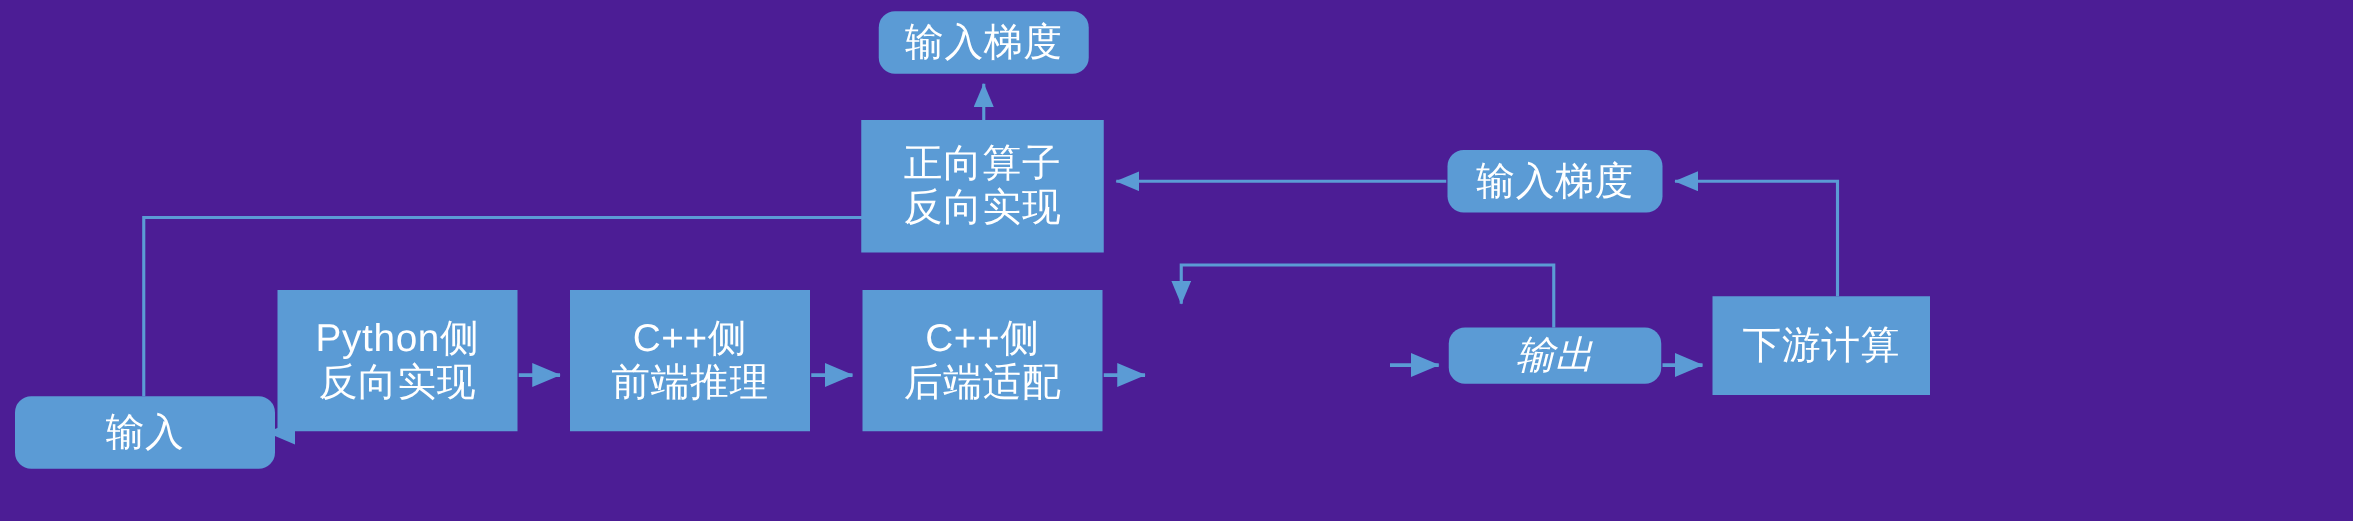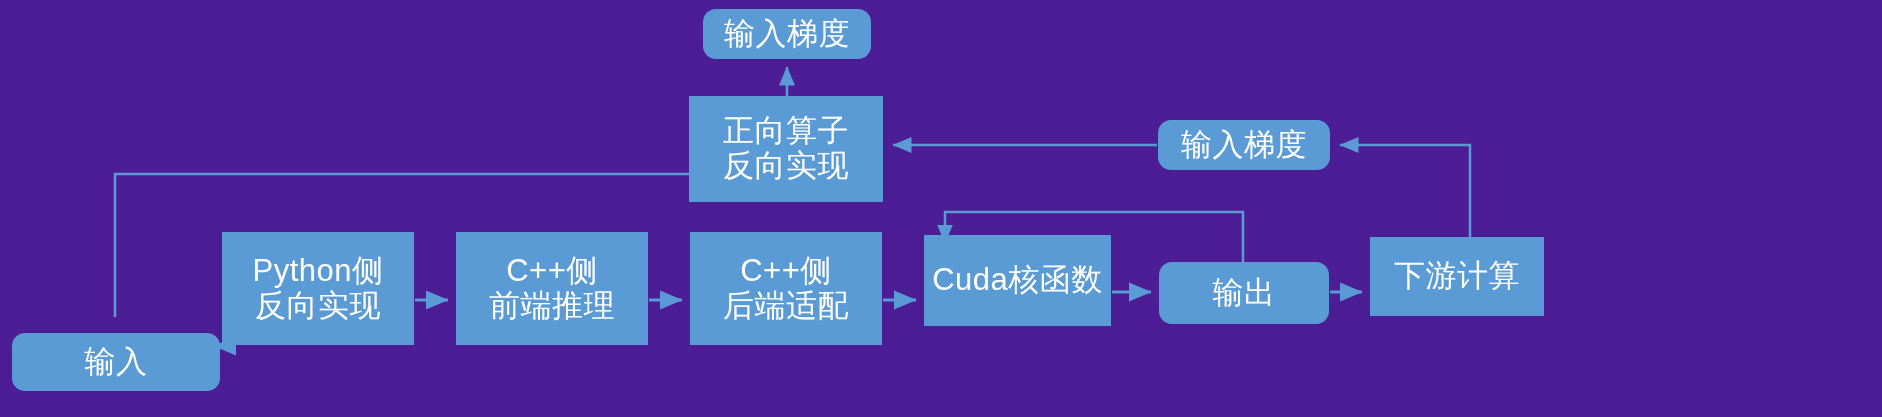--- a/index.html
+++ b/index.html
@@ -34,26 +34,26 @@
     justify-content: center;
     text-align: center;
     color: #ffffff;
     background: #5B9BD5;
     line-height: 1.12;
     white-space: pre-line;
     letter-spacing: 0.5px;
   }
   .node.rounded { border-radius: 13px; }
   .node.sq { border-radius: 0; }
-  .n-input        { left: 12px;   top: 333px; width: 208px; height: 58px;  font-size: 31px; }
+  .n-input        { left: 12px;   top: 317px; width: 208px; height: 58px;  font-size: 31px; }
   .n-py           { left: 222px;  top: 232px; width: 192px; height: 113px; font-size: 31px; }
   .n-cppfront     { left: 456px;  top: 232px; width: 192px; height: 113px; font-size: 31px; }
   .n-cppback      { left: 690px;  top: 232px; width: 192px; height: 113px; font-size: 31px; }
   .n-cuda         { left: 924px;  top: 235px; width: 187px; height: 91px;  font-size: 31px; }
-  .n-output       { left: 1159px; top: 262px; width: 170px; height: 62px;  font-size: 31px; }
+  .n-output       { left: 1159px; top: 262px; width: 170px; height: 45px;  font-size: 31px; font-style: italic; }
   .n-downstream   { left: 1370px; top: 237px; width: 174px; height: 79px; font-size: 31px; }
   .n-backward     { left: 689px;  top: 96px;  width: 194px; height: 106px; font-size: 31px; }
   .n-ingrad       { left: 703px;  top: 9px;   width: 168px; height: 50px;  font-size: 31px; }
   .n-outgrad      { left: 1158px; top: 120px; width: 172px; height: 50px;  font-size: 31px; }
   .edge-line {
     stroke: #5B9BD5;
     stroke-width: 3;
     fill: none;
   }
   .edge-thin { stroke-width: 2.5; }
@@ -105,19 +105,18 @@
 
   <div class="node sq n-py">Python侧
 反向实现</div>
 
   <div class="node sq n-cppfront">C++侧
 前端推理</div>
 
   <div class="node sq n-cppback">C++侧
 后端适配</div>
 
-  <div class="node sq n-cuda">Cuda核函数</div>
 
   <div class="node rounded n-output">输出</div>
 
   <div class="node sq n-downstream">下游计算</div>
 
 </div>
 
 </body></html>

